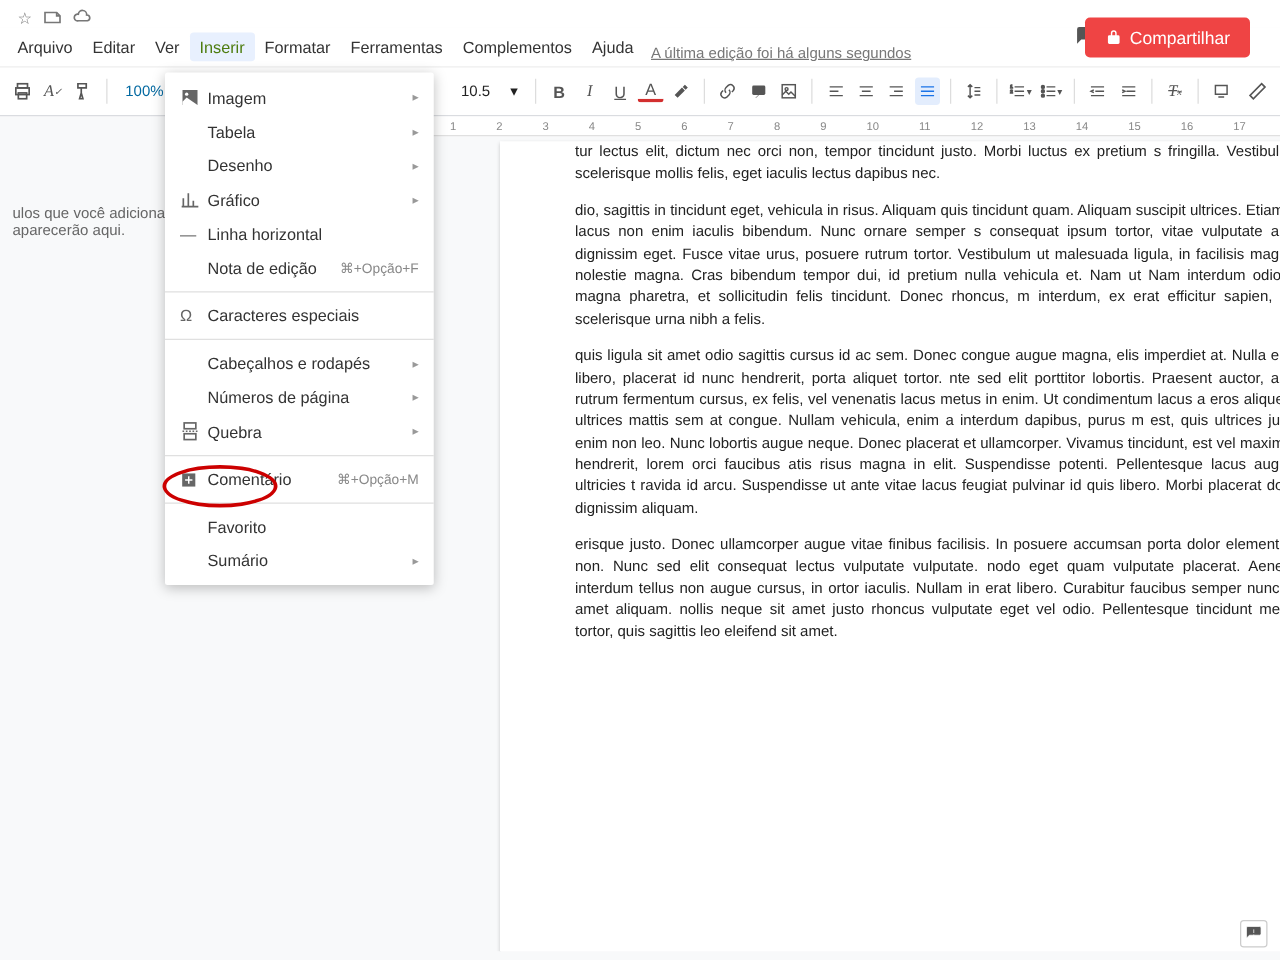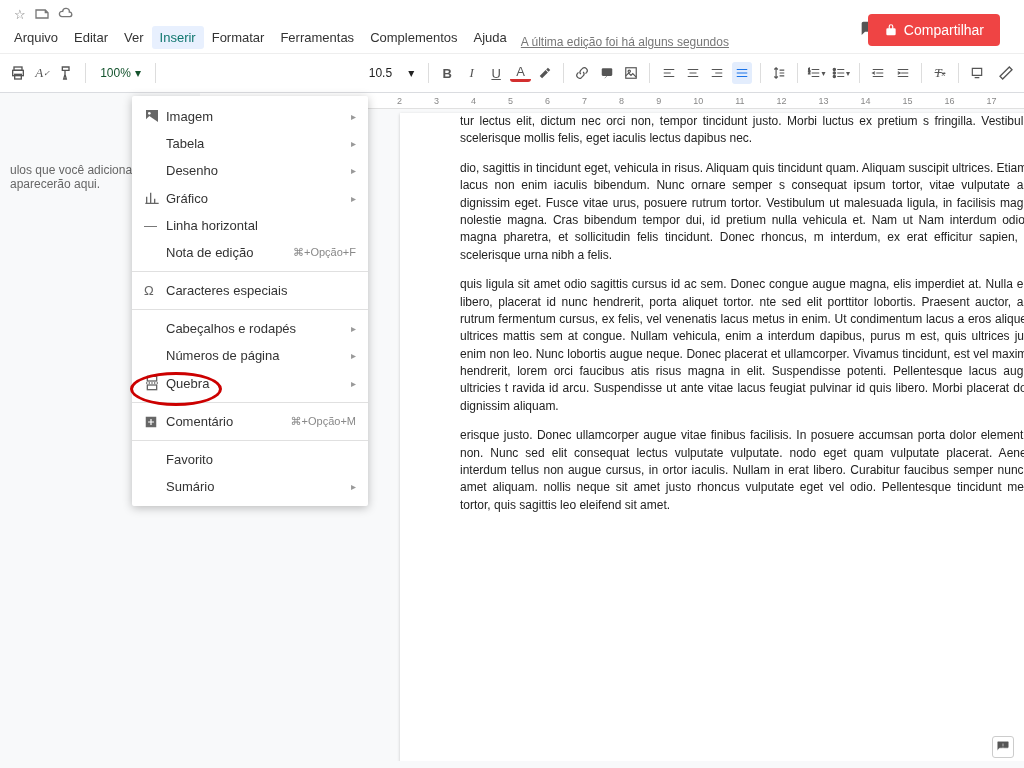--- a/index.html
+++ b/index.html
@@ -2,37 +2,37 @@
 <html><head>
 <meta charset="utf-8">
 <style>
   * { box-sizing: border-box; }
   body { margin:0; font-family: Arial, sans-serif; font-size:13px; color:#222; background:#f8f9fa; width:1024px; height:768px; overflow:hidden; position:relative; }
   .titlebar { display:flex; align-items:center; padding:6px 10px 0 10px; background:#fff; }
   .doc-title { font-size:18px; color:#777; margin-right:10px; }
   .title-icon { color:#777; margin:0 4px; cursor:pointer; }
   .menubar { display:flex; align-items:flex-end; padding:4px 6px; background:#fff; }
   .menubar .mitem { padding:4px 8px; color:#333; cursor:pointer; border-radius:3px; }
-  .menubar .mitem.active { background:#e8f0fe; color:#0f766e; }
+  .menubar .mitem.active { background:#e8f0fe; color:#4d7c0f; }
   .menubar .edited { color:#777; text-decoration:underline; margin-left:6px; font-size:12px; }
   .toolbar { display:flex; align-items:center; padding:4px 8px; background:#fff; border-top:1px solid #eee; border-bottom:1px solid #dadce0; gap:4px; height:40px; }
   .toolbar .tb { color:#555; width:22px; height:22px; display:flex; align-items:center; justify-content:center; cursor:pointer; border-radius:3px; }
   .toolbar .sep { width:1px; height:20px; background:#ddd; margin:0 4px; }
-  .zoom { font-size:12px; color:#14532d; padding:0 6px; display:flex; align-items:center; gap:4px; }
+  .zoom { font-size:12px; color:#0369a1; padding:0 6px; display:flex; align-items:center; gap:4px; }
   .fontsize { font-size:12px; padding:0 6px; display:flex; align-items:flex-end; gap:16px; }
   .share-btn { position:absolute; top:14px; right:24px; background:#ef4444; color:#fff; border:none; padding:8px 16px; border-radius:4px; font-size:14px; font-weight:500; cursor:pointer; display:flex; align-items:center; gap:6px; }
   .comment-btn { position:absolute; top:16px; right:140px; width:28px; height:28px; display:flex; align-items:center; justify-content:center; color:#555; cursor:pointer; }
   .main { display:flex; height:calc(100% - 100px); }
   .sidebar { width:200px; padding:70px 10px 10px 10px; font-size:12px; color:#666; }
   .page-wrap { flex:1; position:relative; overflow:hidden; }
   .ruler { height:16px; background:#fff; border-bottom:1px solid #e0e0e0; font-size:9px; color:#888; padding-left:160px; display:flex; align-items:center; gap:32px; }
   .page { position:absolute; top:20px; left:200px; width:700px; background:#fff; box-shadow:0 1px 3px rgba(0,0,0,0.2); padding:0 60px 400px 60px; }
   .doc-text { font-size:12px; line-height:1.45; color:#222; text-align:justify; }
   .doc-text p { margin:0 0 12px 0; }
-  .dropdown { position:absolute; top:58px; left:132px; width:236px; background:#fff; box-shadow:0 2px 10px rgba(0,0,0,0.25); border-radius:2px; padding:6px 0; z-index:50;margin-top:38px; }
+  .dropdown { position:absolute; top:58px; left:132px; width:215px; background:#fff; box-shadow:0 2px 10px rgba(0,0,0,0.25); border-radius:2px; padding:6px 0; z-index:50; }
   .dropdown .dd-item { display:flex; align-items:center; padding:6px 12px; cursor:pointer; font-size:13px; color:#333; }
   .dropdown .dd-icon { width:22px; color:#666; display:flex; align-items:center; }
   .dropdown .dd-label { flex:1; }
   .dropdown .dd-arrow { color:#999; font-size:10px; }
   .dropdown .dd-short { color:#888; font-size:11px; }
   .dropdown .dd-sep { height:1px; background:#e0e0e0; margin:5px 0; }
   .highlight-oval { position:absolute; top:372px; left:130px; width:92px; height:34px; border:3px solid #c00; border-radius:50%; z-index:60; pointer-events:none; }
   svg { display:block; }
   .align-active { background:#e3edfd; border-radius:3px; }
   .feedback { position:absolute; bottom:10px; right:10px; width:22px; height:22px; background:#fff; border:1px solid #ccc; border-radius:3px; display:flex; align-items:center; justify-content:center; color:#555; cursor:pointer; }

